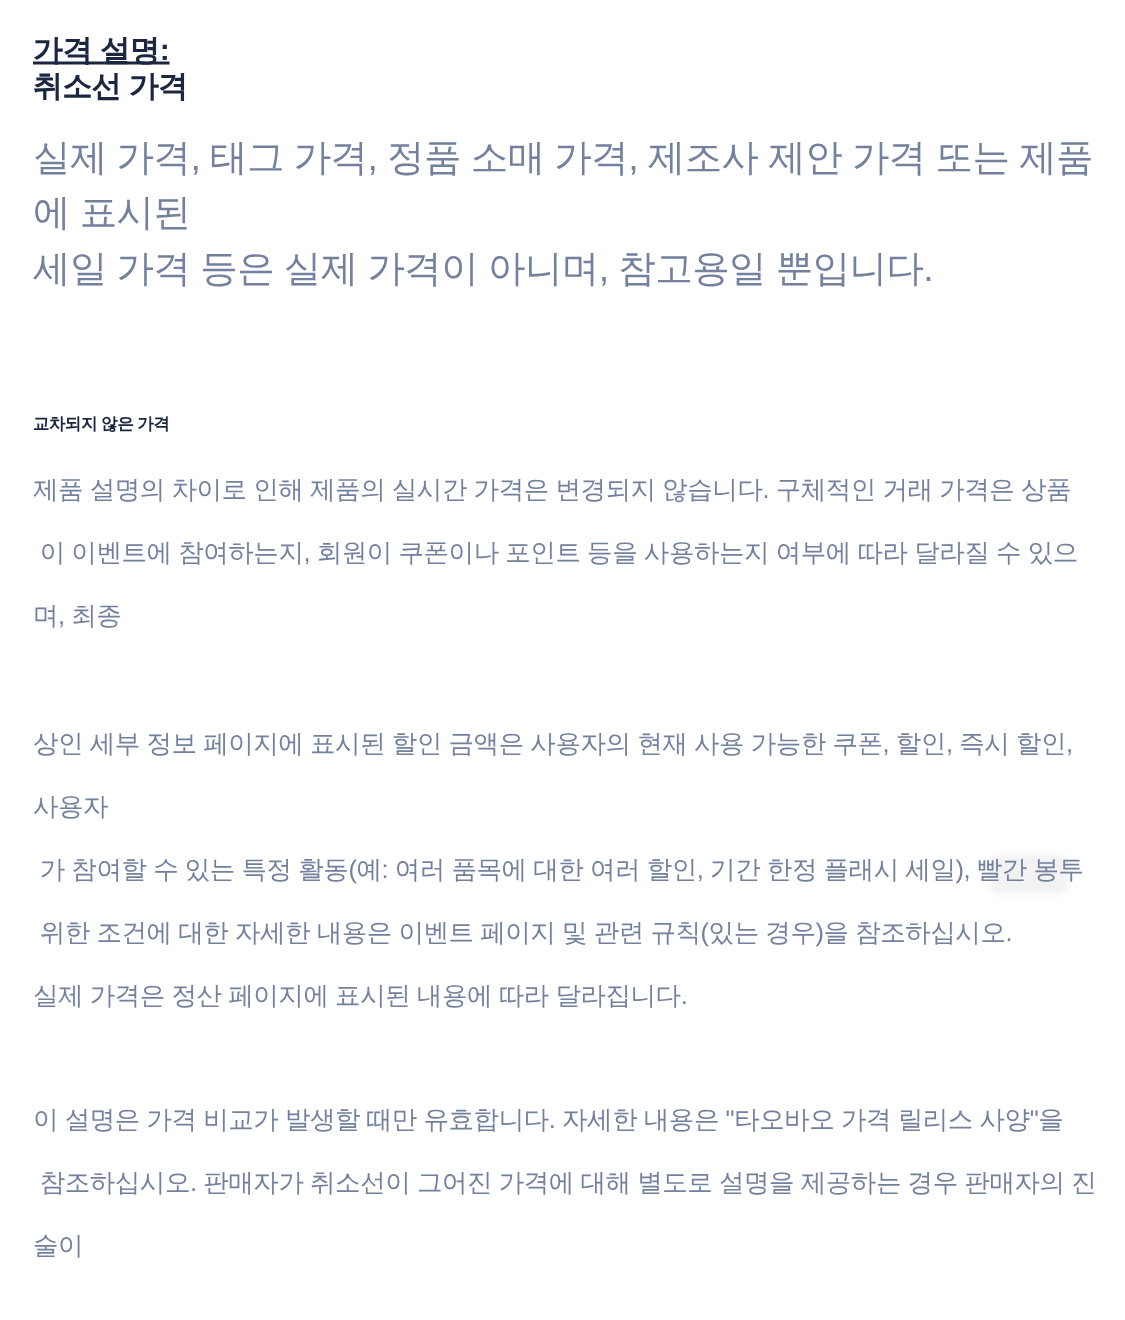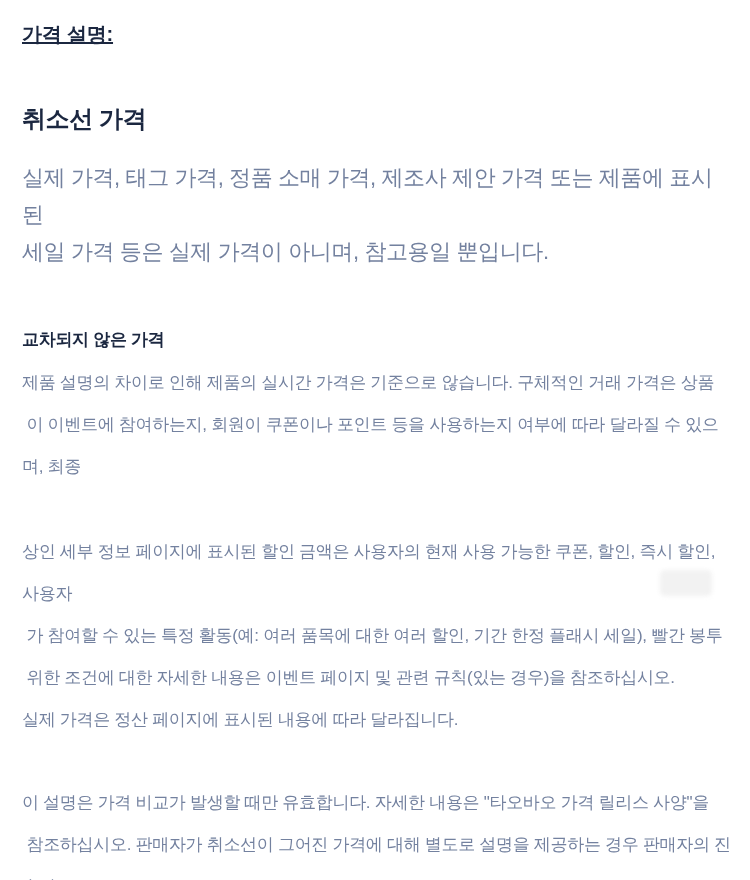--- a/index.html
+++ b/index.html
@@ -23,38 +23,37 @@
   }
   .doc-title {
     font-size: 20px;
     line-height: 24px;
     font-weight: 700;
     color: #1b2740;
     letter-spacing: -0.2px;
     text-decoration: underline;
   }
   .heading-lg {
-    margin-top: 61px;
-    font-size: 24px;
+    font-size: 20px;
     line-height: 24px;
     font-weight: 700;
     color: #1b2740;
     letter-spacing: -0.4px;
   }
   .intro-para {
-    margin-top: 28px;
-    font-size: 22px;
+    margin-top: 17px;
+    font-size: 25px;
     line-height: 37px;
     font-weight: 500;
     color: #73819f;
     letter-spacing: -0.4px;
   }
   .heading-sm {
-    margin-top: 60px;
-    font-size: 17px;
+    margin-top: 76px;
+    font-size: 11px;
     line-height: 19px;
     font-weight: 700;
     color: #1b2740;
     letter-spacing: -0.3px;
   }
   .body-para {
     font-size: 17px;
     line-height: 42px;
     font-weight: 500;
     color: #73819f;
@@ -92,21 +91,21 @@
     <div class="heading-lg">취소선 가격</div>
 
     <div class="intro-para">
       <div class="text-line">실제 가격, 태그 가격, 정품 소매 가격, 제조사 제안 가격 또는 제품에 표시된</div>
       <div class="text-line">세일 가격 등은 실제 가격이 아니며, 참고용일 뿐입니다.</div>
     </div>
 
     <div class="heading-sm">교차되지 않은 가격</div>
 
     <div class="body-para para-1">
-      <div class="text-line">제품 설명의 차이로 인해 제품의 실시간 가격은 기준으로 않습니다. 구체적인 거래 가격은 상품</div>
+      <div class="text-line">제품 설명의 차이로 인해 제품의 실시간 가격은 변경되지 않습니다. 구체적인 거래 가격은 상품</div>
       <div class="text-line"> 이 이벤트에 참여하는지, 회원이 쿠폰이나 포인트 등을 사용하는지 여부에 따라 달라질 수 있으며, 최종</div>
     </div>
 
     <div class="body-para para-2">
       <div class="text-line">상인 세부 정보 페이지에 표시된 할인 금액은 사용자의 현재 사용 가능한 쿠폰, 할인, 즉시 할인, 사용자</div>
       <div class="text-line"> 가 참여할 수 있는 특정 활동(예: 여러 품목에 대한 여러 할인, 기간 한정 플래시 세일), 빨간 봉투</div>
       <div class="text-line"> 위한 조건에 대한 자세한 내용은 이벤트 페이지 및 관련 규칙(있는 경우)을 참조하십시오.</div>
       <div class="text-line">실제 가격은 정산 페이지에 표시된 내용에 따라 달라집니다.</div>
     </div>
 

